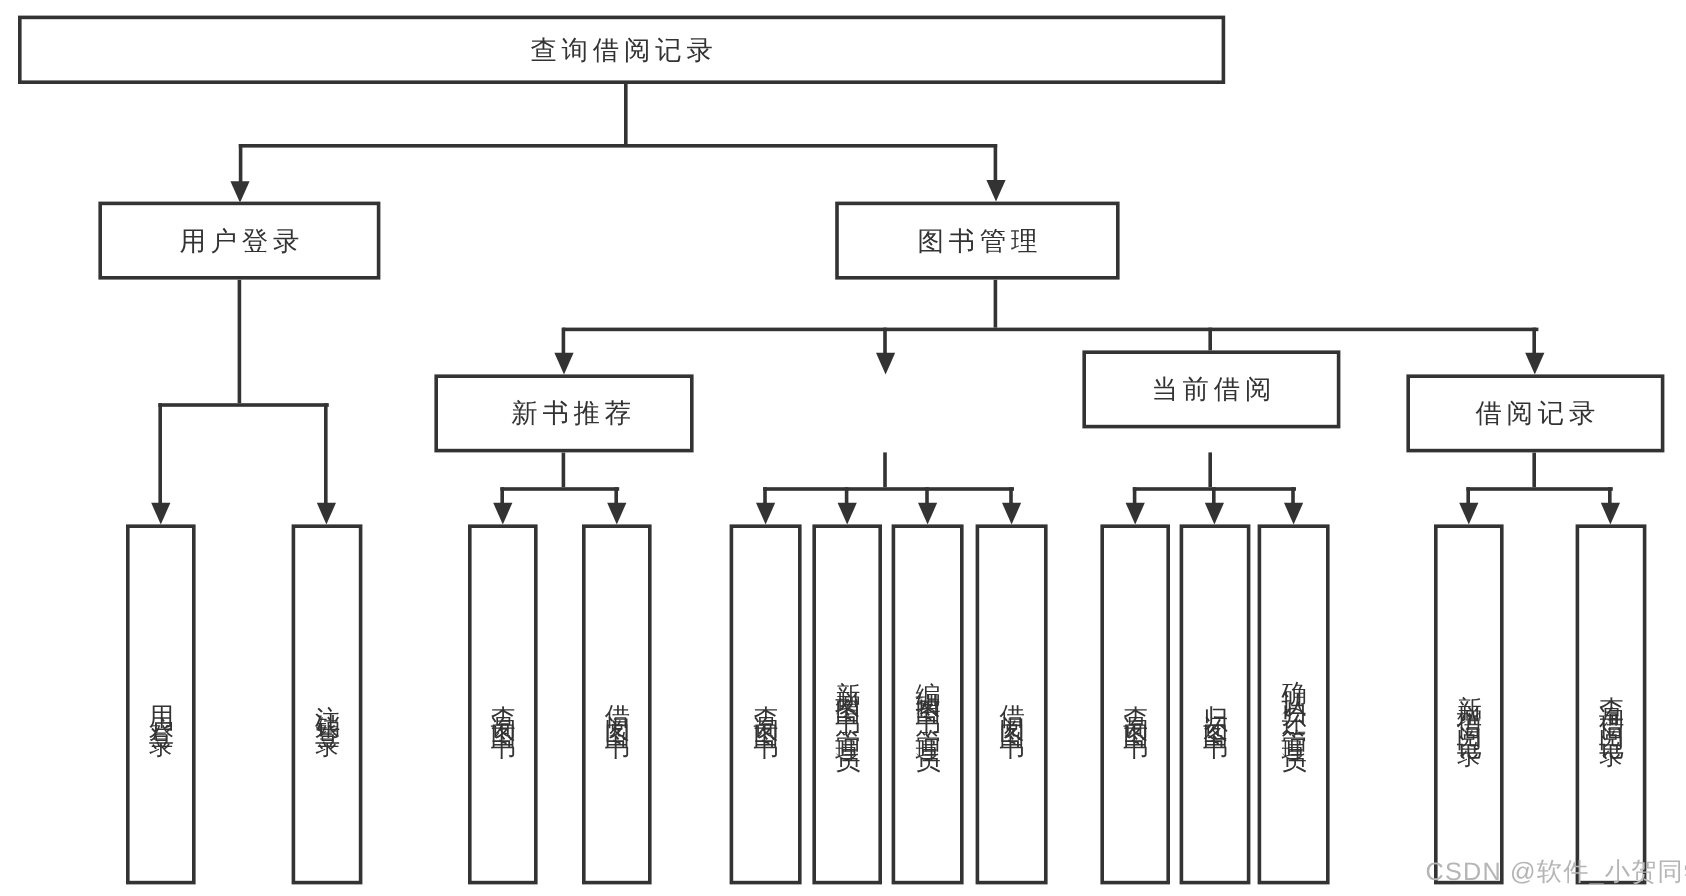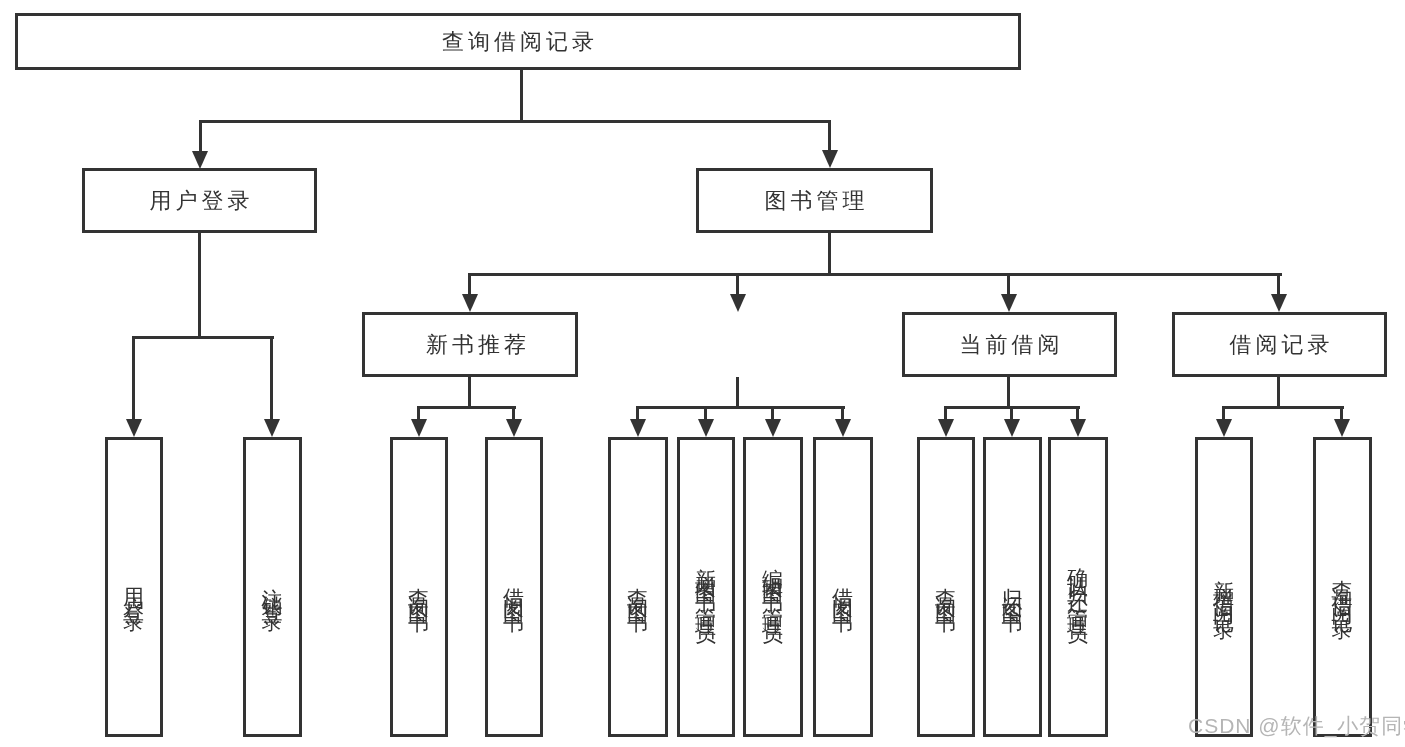--- a/index.html
+++ b/index.html
@@ -84,21 +84,21 @@
   <div class="vline" style="left:468px;top:273px;height:25px;"></div>
   <div class="arrow" style="left:462px;top:294px;"></div>
   <div class="vline" style="left:736px;top:273px;height:25px;"></div>
   <div class="arrow" style="left:730px;top:294px;"></div>
   <div class="vline" style="left:1007px;top:273px;height:25px;"></div>
   <div class="arrow" style="left:1001px;top:294px;"></div>
   <div class="vline" style="left:1277px;top:273px;height:25px;"></div>
   <div class="arrow" style="left:1271px;top:294px;"></div>
 
   <div class="box" style="left:362px;top:312px;width:216px;height:65px;padding-left:12px;">新书推荐</div>
-  <div class="box" style="left:902px;top:312px;width:215px;height:65px;">当前借阅</div>
+  <div class="box" style="left:902px;top:292px;width:215px;height:65px;">当前借阅</div>
   <div class="box" style="left:1172px;top:312px;width:215px;height:65px;">借阅记录</div>
 
   <div class="vline" style="left:468px;top:377px;height:29px;"></div>
   <div class="hline" style="left:417px;top:406px;width:99px;"></div>
   <div class="vline" style="left:417px;top:406px;height:16px;"></div>
   <div class="arrow" style="left:411px;top:419px;"></div>
   <div class="vline" style="left:512px;top:406px;height:16px;"></div>
   <div class="arrow" style="left:506px;top:419px;"></div>
 
   <div class="vline" style="left:736px;top:377px;height:29px;"></div>

